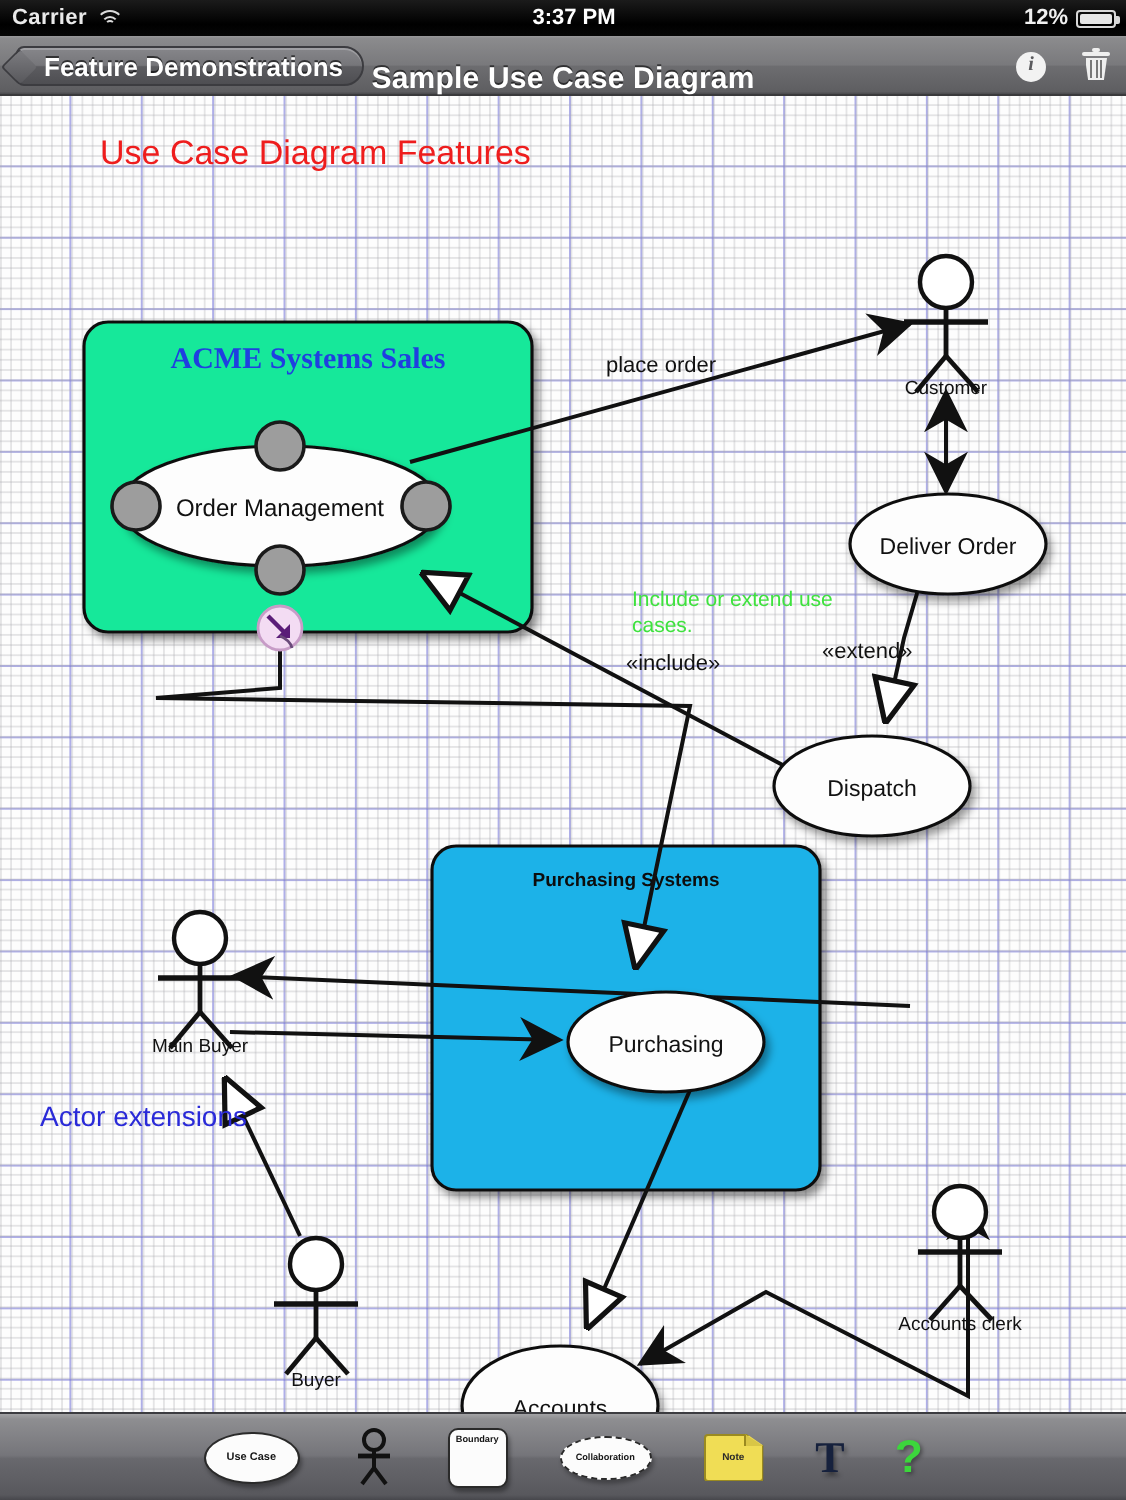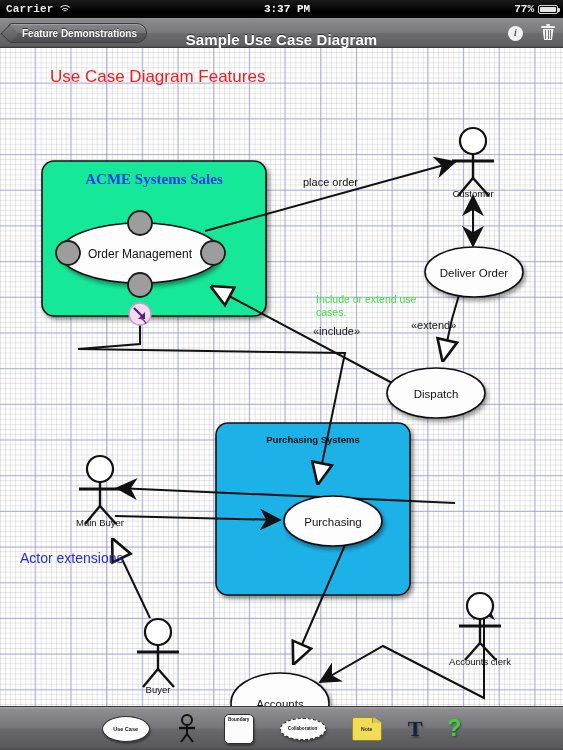--- a/index.html
+++ b/index.html
@@ -2,21 +2,21 @@
 <html><head>
 <meta charset="utf-8">
 <style>
   html,body{margin:0;padding:0;background:#000;}
   body{width:563px;height:750px;overflow:hidden;font-family:"Liberation Sans",sans-serif;}
   .app{position:relative;width:563px;height:750px;overflow:hidden;background:#fff;}
 
   
   .statusbar{position:absolute;left:0;top:0;width:563px;height:22px;
     background:linear-gradient(180deg,#1b1b1b 0%,#000 55%,#0a0a0a 100%);
-    color:#e8e8e8;font-size:11px;line-height:18px;font-family:Liberation Mono, monospace;}
+    color:#e8e8e8;font-size:11px;line-height:18px;}
   .sb-left{position:absolute;left:6px;top:0;display:flex;align-items:center;gap:5px;}
   .sb-carrier{font-size:11px;font-weight:bold;letter-spacing:.2px;color:#e9e9e9;}
   .wifi{display:inline-block;position:relative;width:13px;height:10px;}
   .wifi i{position:absolute;left:50%;border:1.5px solid #dcdcdc;border-bottom-color:transparent;
     border-left-color:transparent;border-right-color:transparent;border-radius:50%;transform:translateX(-50%);}
   .wifi i:nth-child(1){width:12px;height:12px;top:1px;}
   .wifi i:nth-child(2){width:7px;height:7px;top:3.5px;}
   .wifi i:nth-child(3){width:3px;height:3px;top:6px;border-top-color:#dcdcdc;}
   .sb-center{position:absolute;left:0;right:0;text-align:center;font-size:11px;font-weight:bold;color:#fff;margin-left:11px;}
   .sb-right{position:absolute;right:5px;top:0;display:flex;align-items:center;gap:4px;}
@@ -26,21 +26,21 @@
   .batt i{position:absolute;left:1px;top:1px;bottom:1px;right:1px;background:#e6e6e6;border-radius:1px;}
 
   
   .navbar{position:absolute;left:0;top:18px;width:563px;height:30px;
     background:linear-gradient(180deg,#9a9a9c 0%,#8b8b8d 4%,#79797c 50%,#6d6d70 52%,#5e5e61 96%,#4a4a4d 100%);
     border-bottom:1px solid #3a3a3c;box-sizing:border-box;}
   .nav-title{position:absolute;left:0;right:0;top:7px;height:30px;line-height:30px;text-align:center;
     color:#fff;font-size:15px;font-weight:bold;text-shadow:0 -1px 0 rgba(0,0,0,.55);letter-spacing:.1px;}
   .backbtn{position:absolute;left:8px;top:5px;height:20px;padding:0 9px 0 13px;display:flex;align-items:center;
     background:linear-gradient(180deg,#86868a 0%,#76767a 48%,#5c5c60 52%,#4e4e52 100%);
-    color:#fff;font-size:10px;font-weight:bold;text-shadow:0 -1px 0 rgba(0,0,0,.6);
+    color:#fff;font-size:13px;font-weight:bold;text-shadow:0 -1px 0 rgba(0,0,0,.6);
     border:1px solid #3c3c40;border-radius:4px 10px 10px 4px;box-sizing:border-box;
     box-shadow:inset 0 1px 0 rgba(255,255,255,.22);}
   .backbtn:before{content:"";position:absolute;left:-6px;top:3.2px;width:12px;height:12px;
     background:linear-gradient(135deg,#7c7c80,#57575b);border-left:1px solid #3c3c40;border-bottom:1px solid #3c3c40;
     transform:rotate(45deg);border-radius:2px;}
   .backbtn span{position:relative;z-index:2;white-space:nowrap;}
   .nav-right{position:absolute;right:8px;top:0;height:30px;display:flex;align-items:center;gap:18px;}
   .icon-info{width:15px;height:15px;border-radius:50%;background:#f2f2f2;color:#5a5a5d;
     font-size:10px;font-weight:bold;font-style:italic;font-family:"Liberation Serif",serif;
     display:flex;align-items:center;justify-content:center;line-height:1;}
@@ -100,21 +100,21 @@
     <div class="sb-left">
       <span class="sb-carrier">Carrier</span>
       <span class="wifi">
           <i></i>
           <i></i>
           <i></i>
         </span>
     </div>
     <div class="sb-center">3:37 PM</div>
     <div class="sb-right">
-      <span class="sb-batt-pct">77%</span>
+      <span class="sb-batt-pct">12%</span>
       <span class="batt">
           <i></i>
         </span>
     </div>
   </div>
 
   <div class="navbar">
     <div class="backbtn">
       <span>Feature Demonstrations</span>
     </div>

